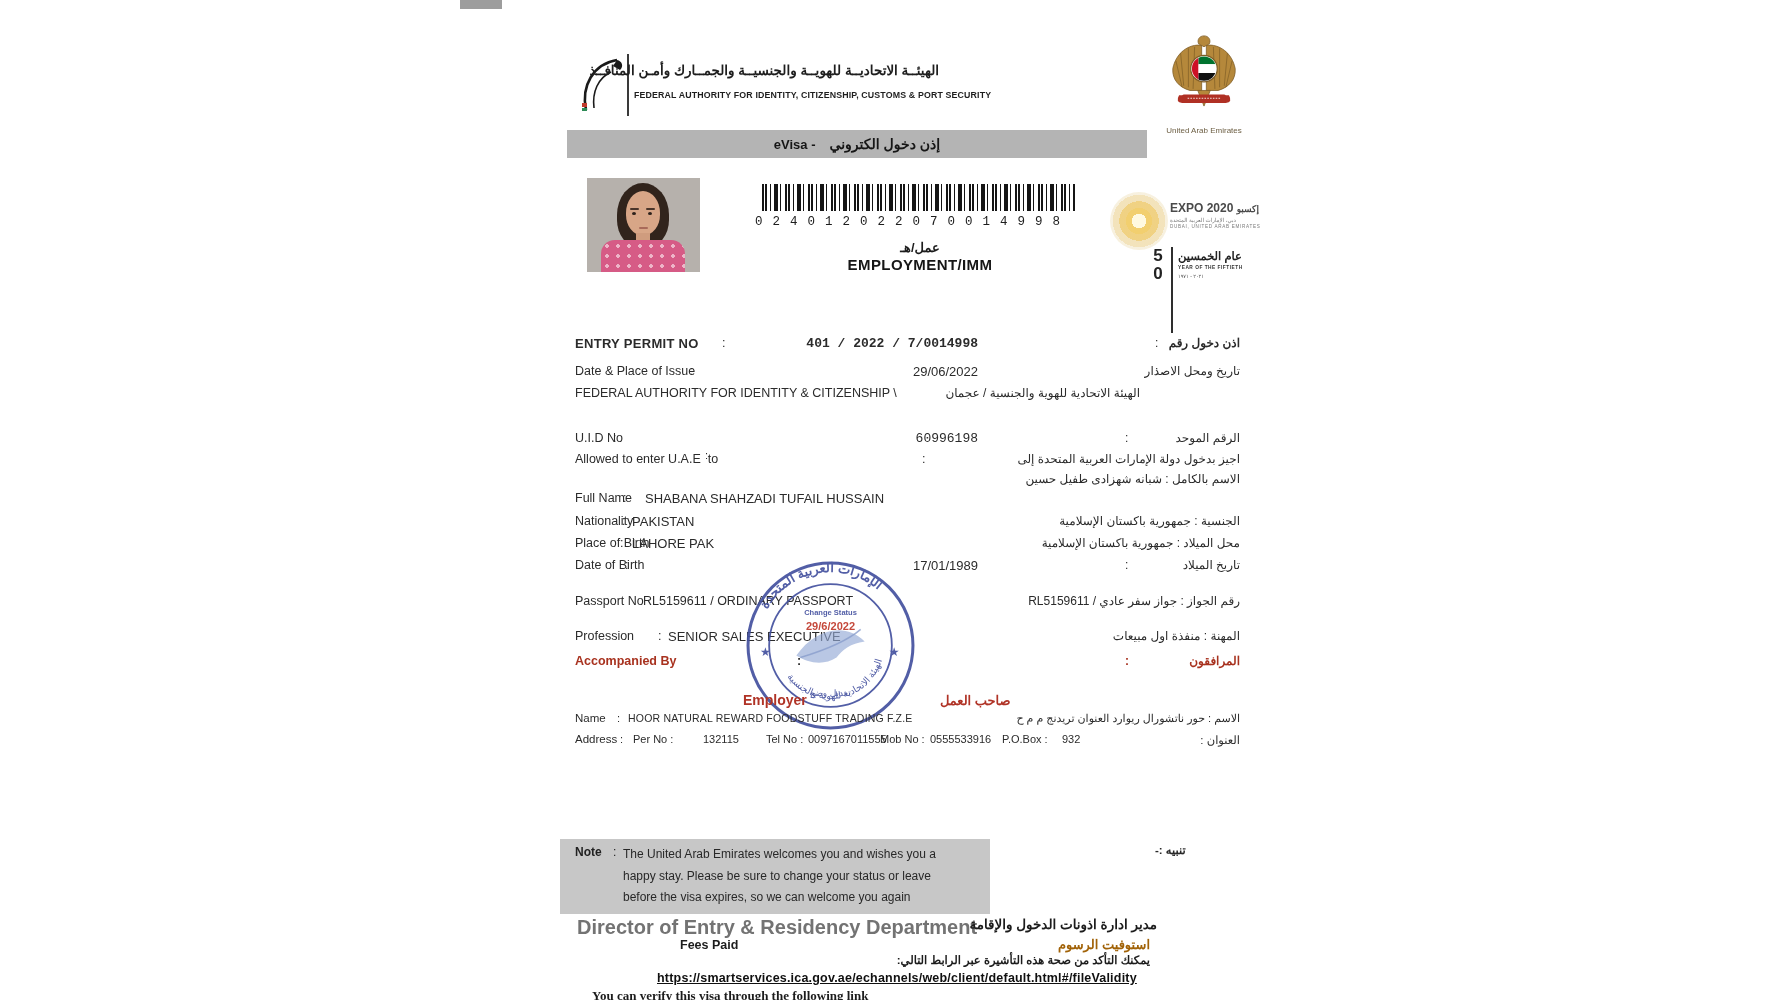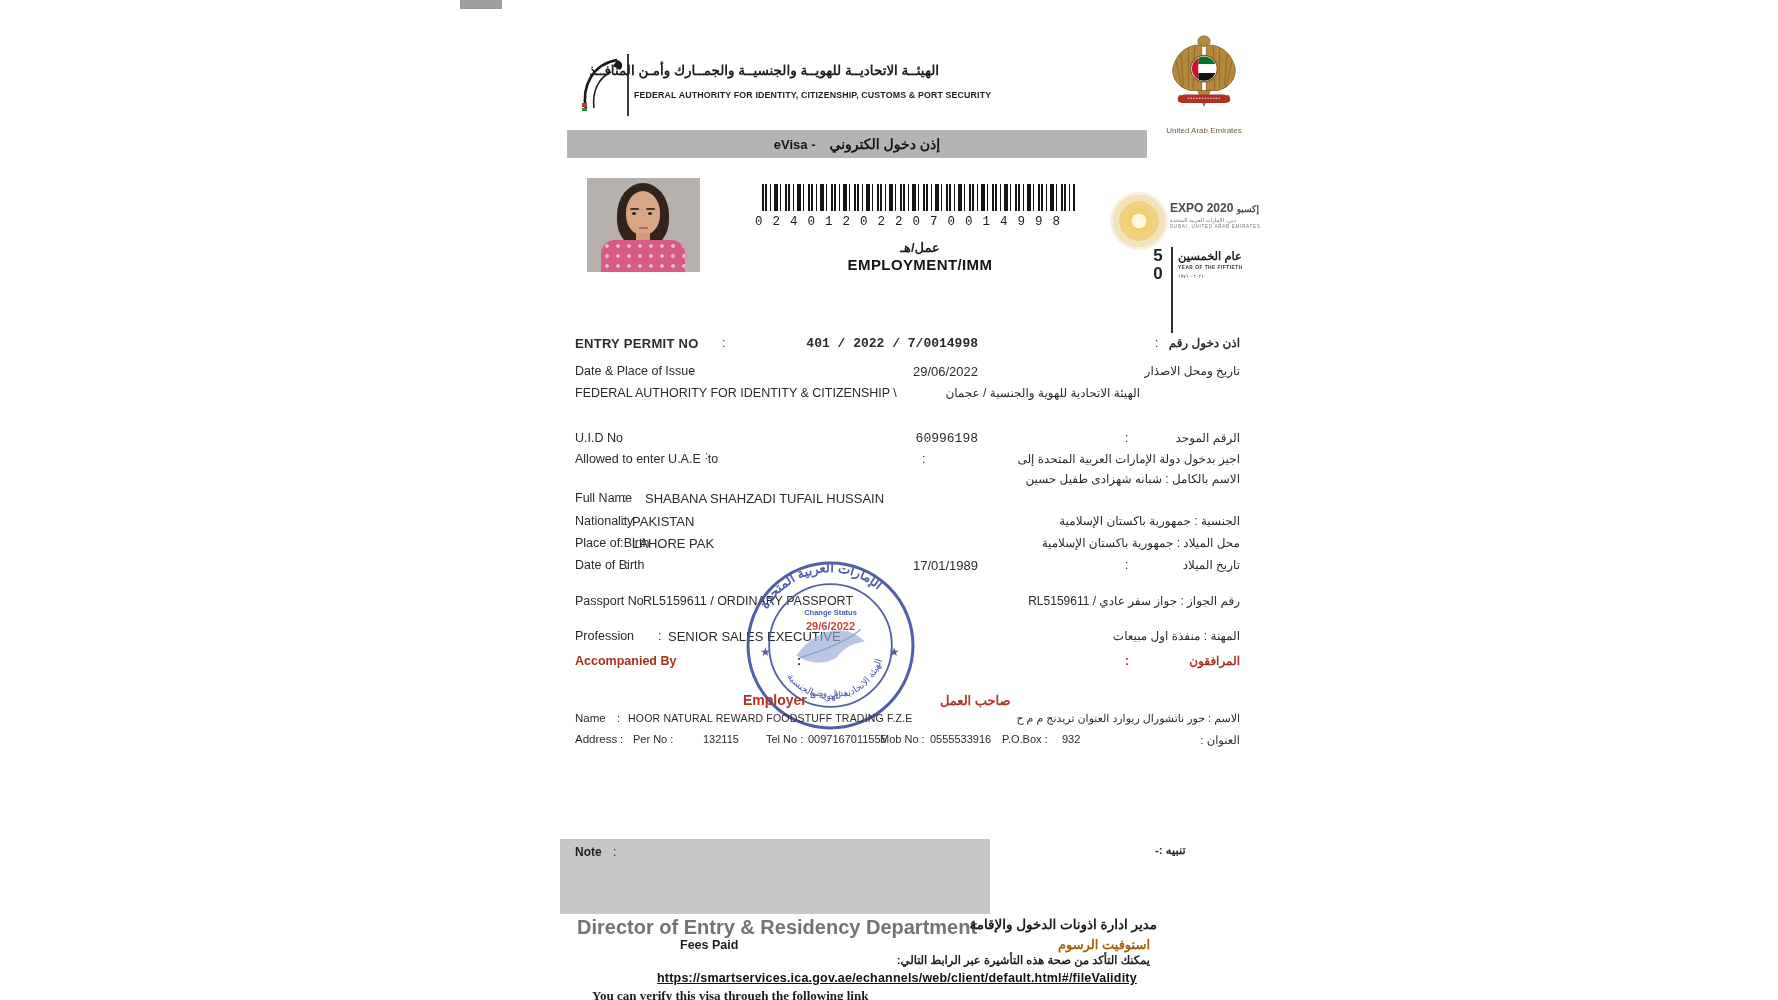--- a/index.html
+++ b/index.html
@@ -306,20 +306,25 @@
       <span class="iv" style="left:470px">Mob No :</span>
       <span class="iv" style="left:520px">0555533916</span>
       <span class="iv" style="left:592px">P.O.Box :</span>
       <span class="iv" style="left:652px">932</span>
       <span class="arl" style="font-size:11.5px">العنوان :</span>
     </div>
 
     <div id="note-box" class="abs"></div>
     <div id="note-lbl" class="abs">Note</div>
     <div id="note-colon" class="abs">:</div>
+    <div id="note-lines" class="abs">
+      <div>The United Arab Emirates welcomes you and wishes you a</div>
+      <div>happy stay. Please be sure to change your status or leave</div>
+      <div>before the visa expires, so we can welcome you again</div>
+    </div>
     <div id="note-ar-lbl" class="abs">تنبيه :-</div>
 
     <div id="dir-en" class="abs">Director of Entry &amp; Residency Department</div>
     <div id="dir-ar">مدير ادارة اذونات الدخول والإقامة</div>
     <div id="fees-en" class="abs">Fees Paid</div>
     <div id="fees-ar">استوفيت الرسوم</div>
     <div id="verify-en" class="abs">You can verify this visa through the following link</div>
     <div id="verify-ar">يمكنك التأكد من صحة هذه التأشيرة عبر الرابط التالي:</div>
     <a id="verify-link" class="abs" href="#">https://smartservices.ica.gov.ae/echannels/web/client/default.html#/fileValidity</a>
 

